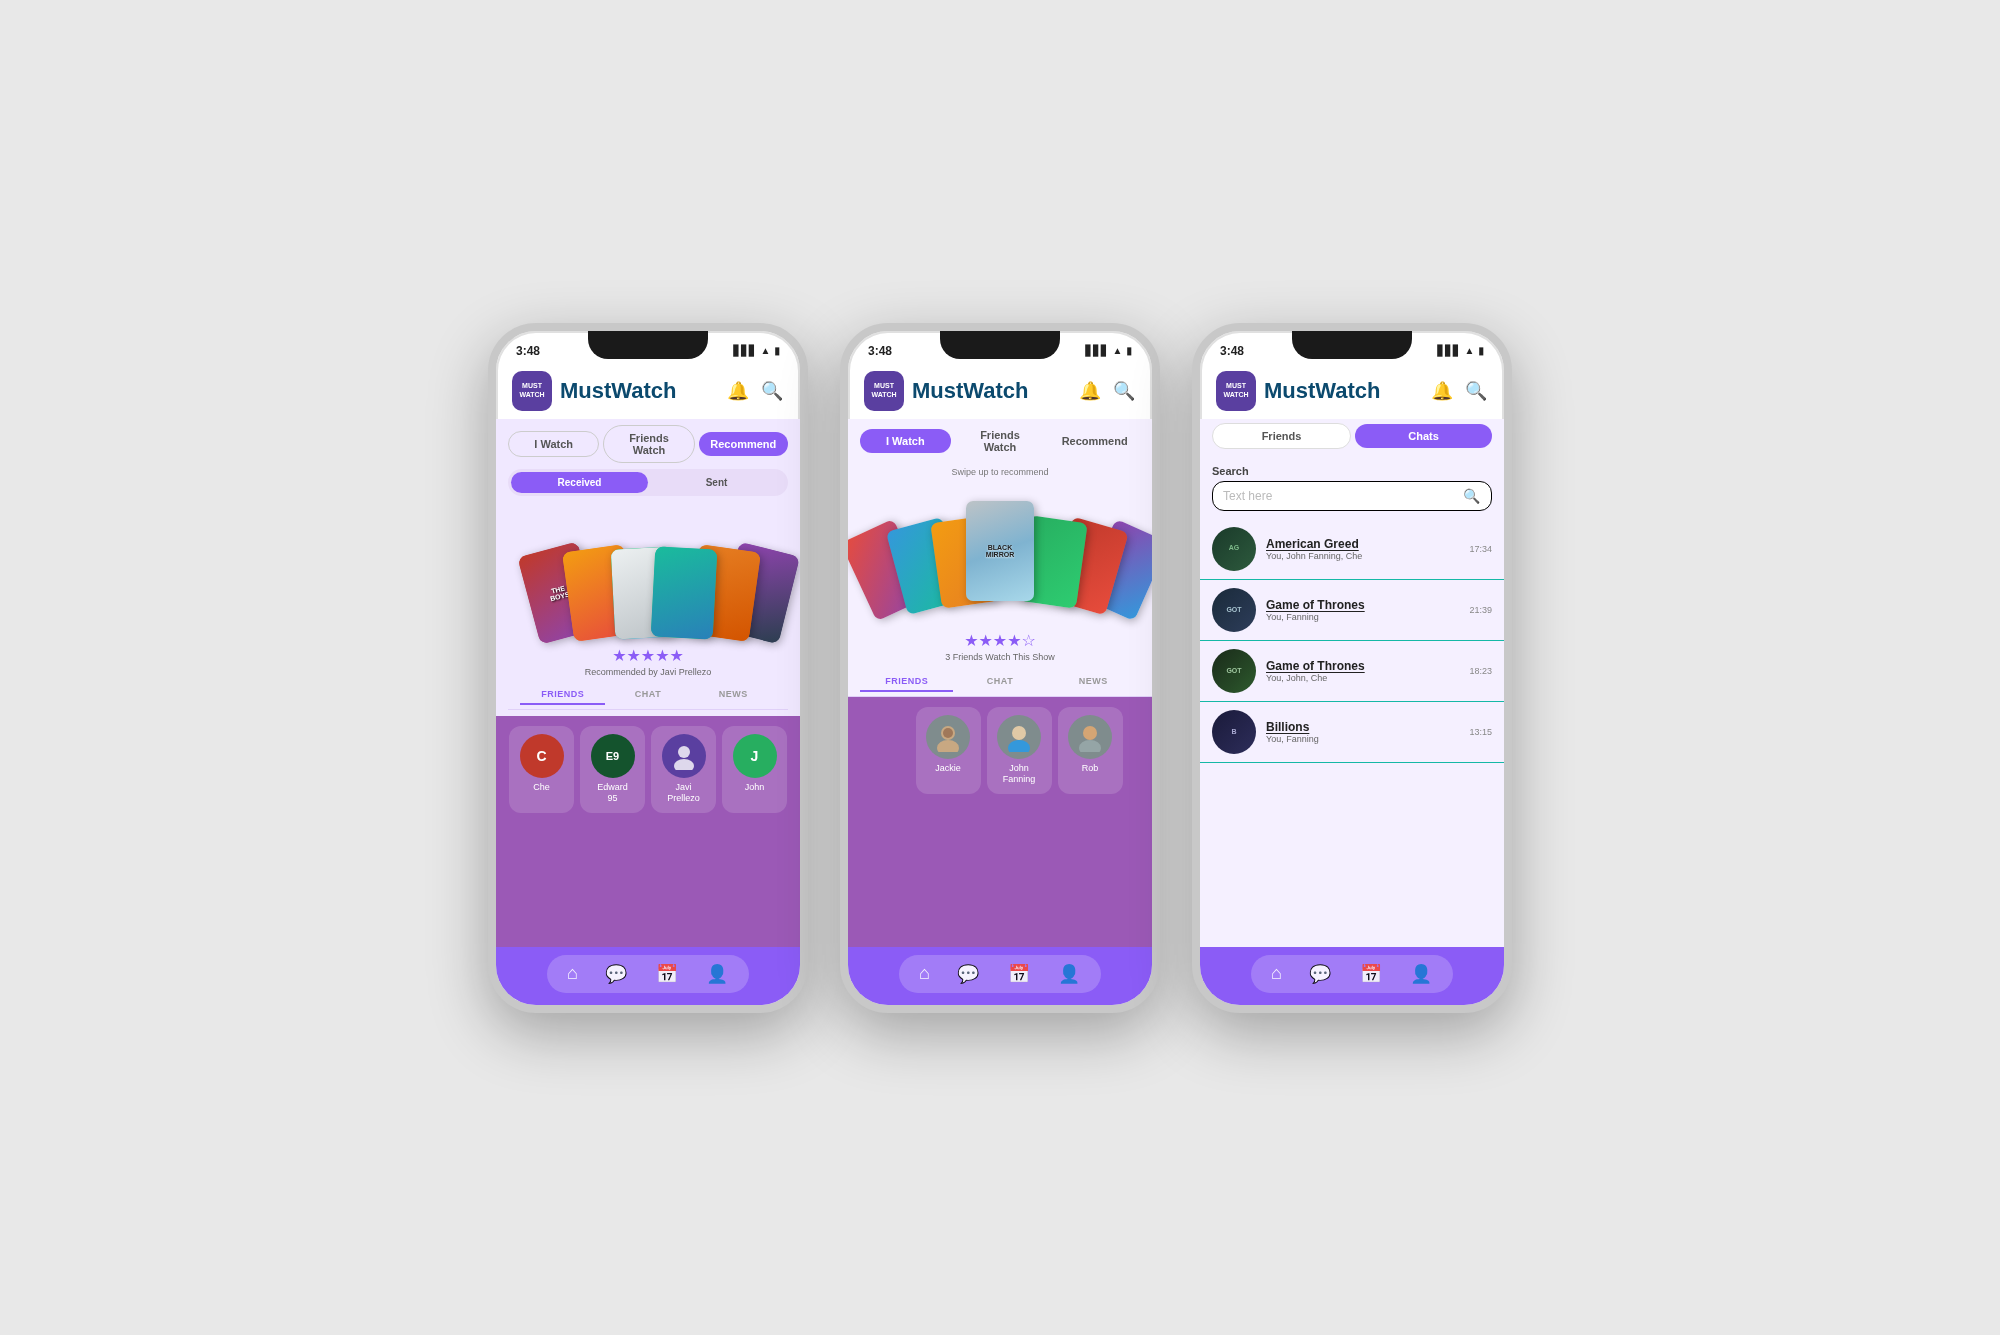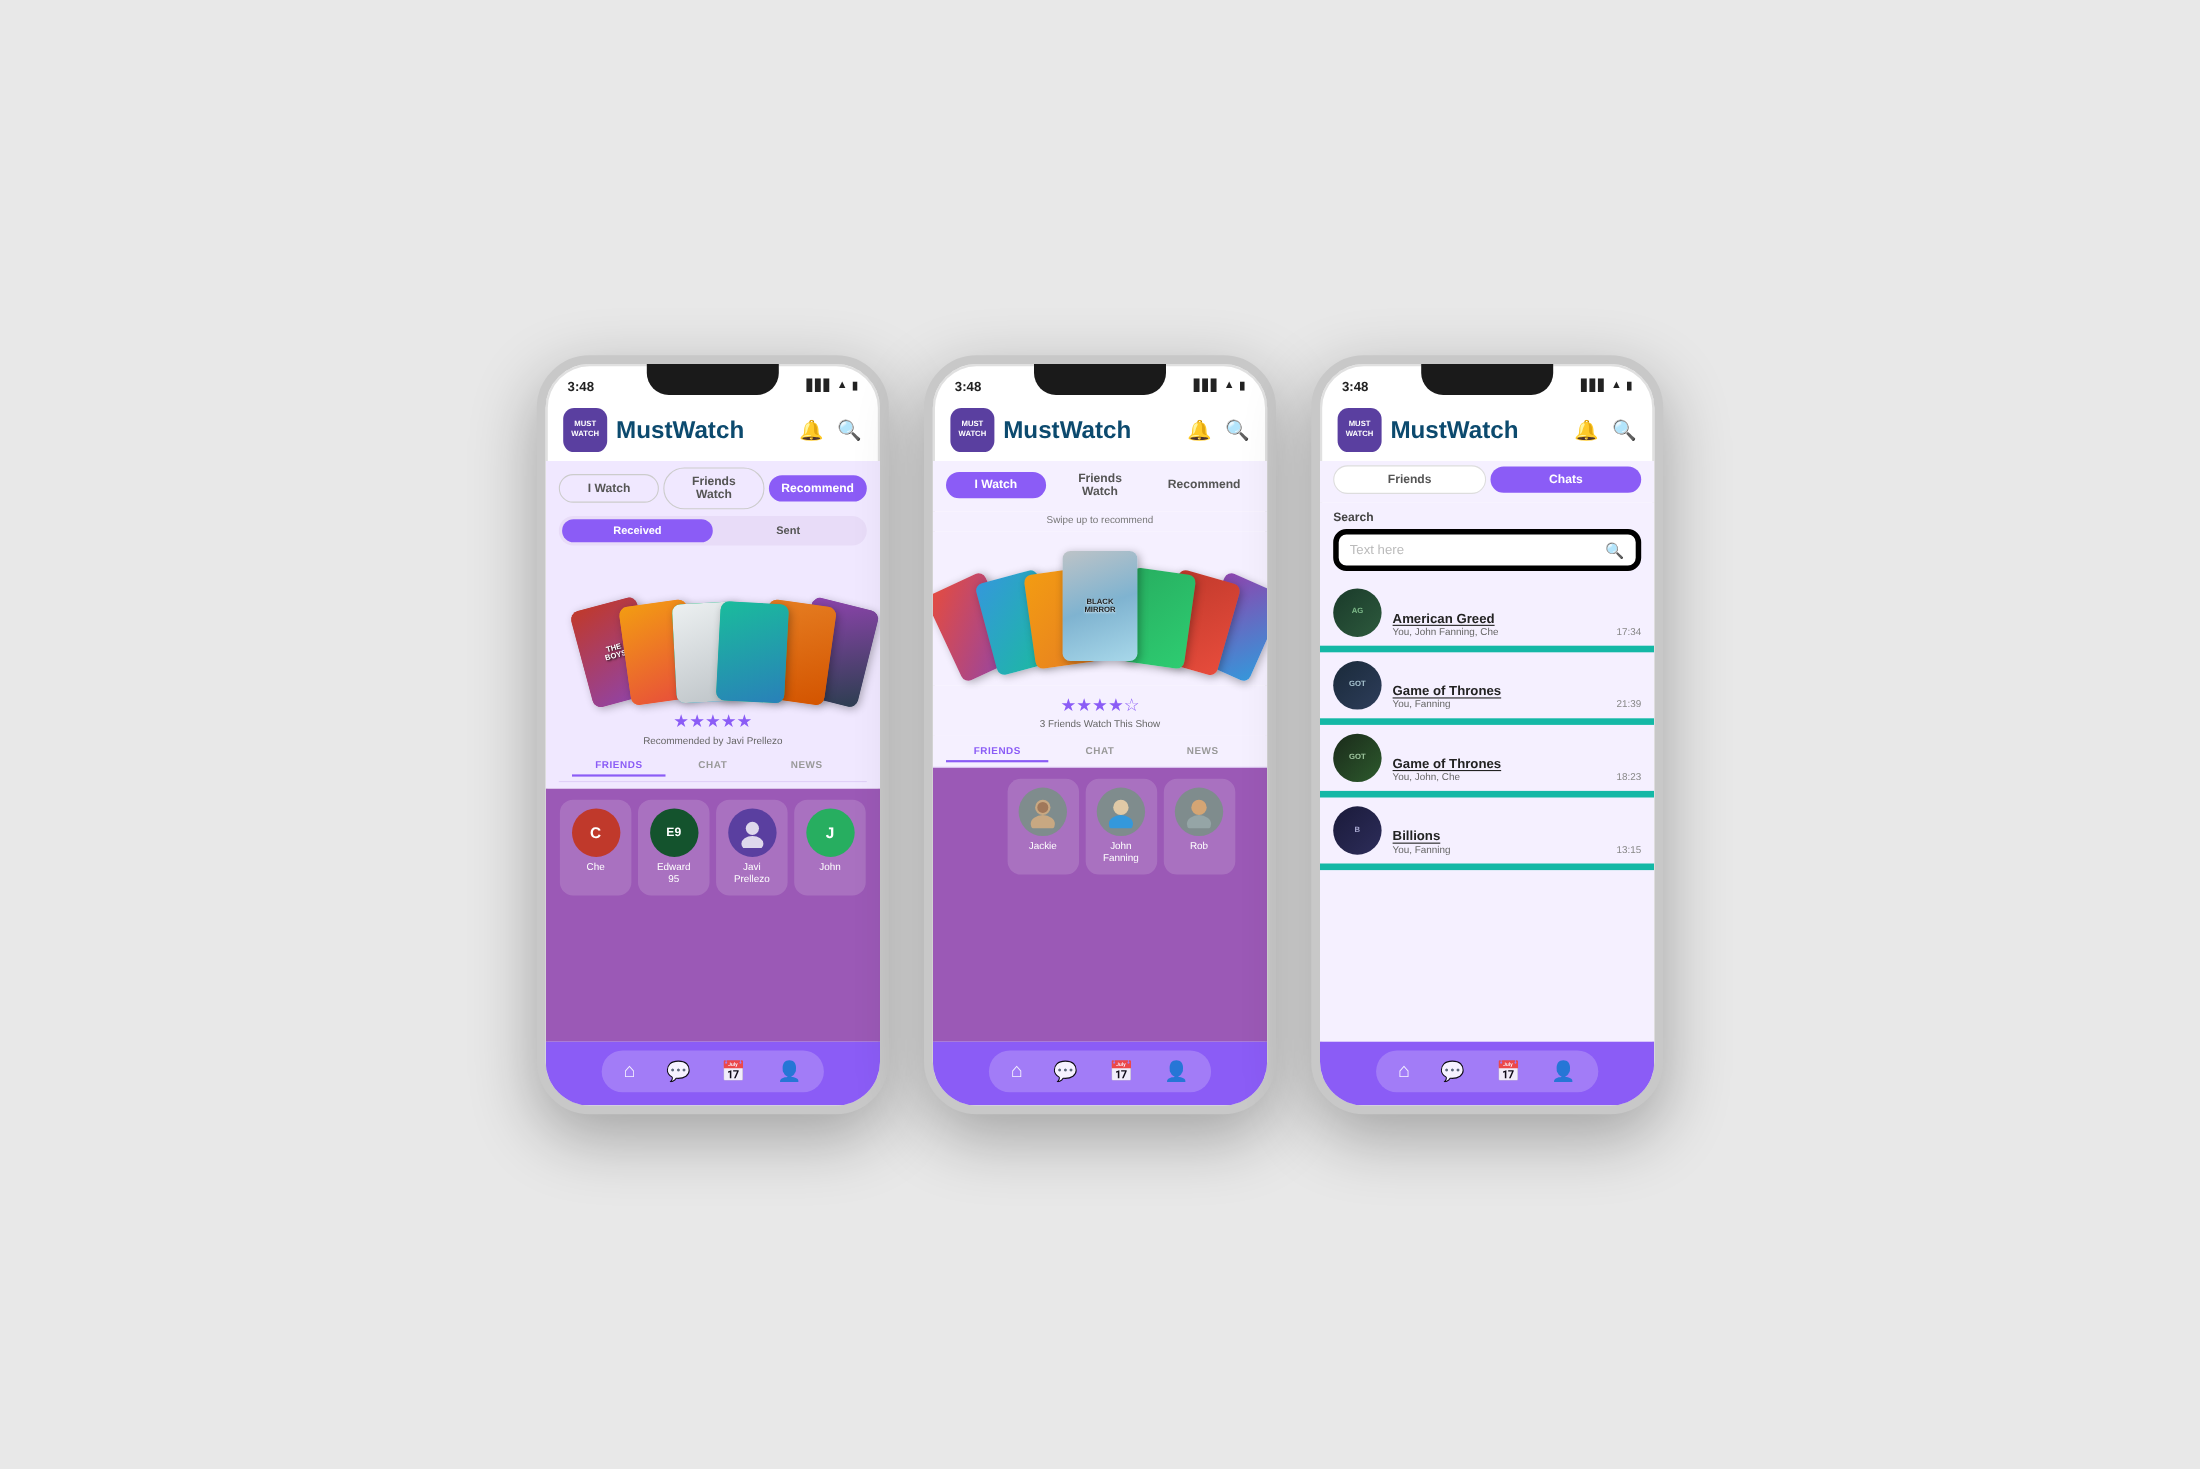--- a/index.html
+++ b/index.html
@@ -253,39 +253,39 @@
       overflow: hidden;
     }
     .search-section {
       padding: 8px 12px;
     }
     .search-label { font-size: 11px; font-weight: 600; color: #444; margin-bottom: 4px; }
     .search-box {
       display: flex;
       align-items: center;
       background: #fff;
-      border: 5px solid #000000;
+      border: 1px solid #000000;
       border-radius: 12px;
       padding: 6px 10px;
       gap: 2px;
     }
     .search-input-display {
       flex: 1;
       font-size: 12px;
       color: #bbb;
     }
     .search-icon { font-size: 14px; color: #888; }
 
     .chat-list { flex: 1; overflow-y: auto; }
     .chat-item {
       display: flex;
-      align-items: flex-end;
+      align-items: center;
       padding: 8px 12px;
       gap: 10px;
-      border-bottom: 6px solid #14b8a6;
+      border-bottom: 1px solid #14b8a6;
       cursor: pointer;
     }
     .chat-thumb {
       width: 44px;
       height: 44px;
       border-radius: 50%;
       flex-shrink: 0;
       background: #888;
       overflow: hidden;
       display: flex;

